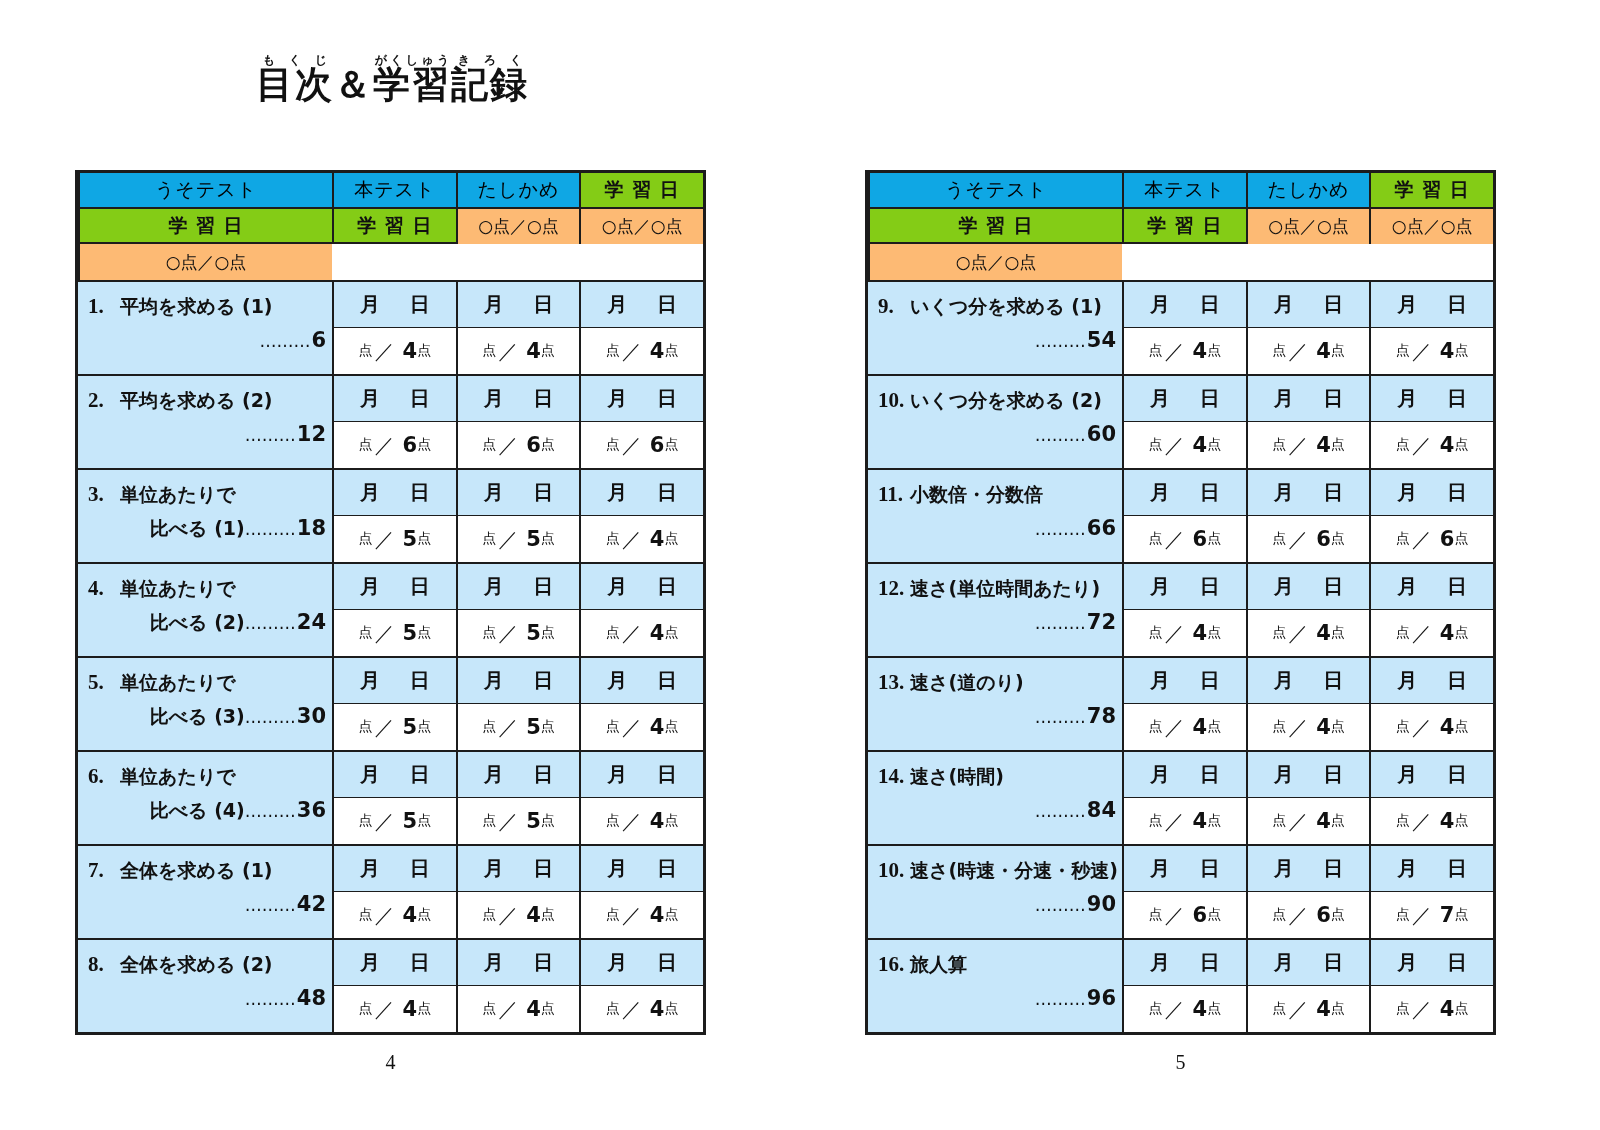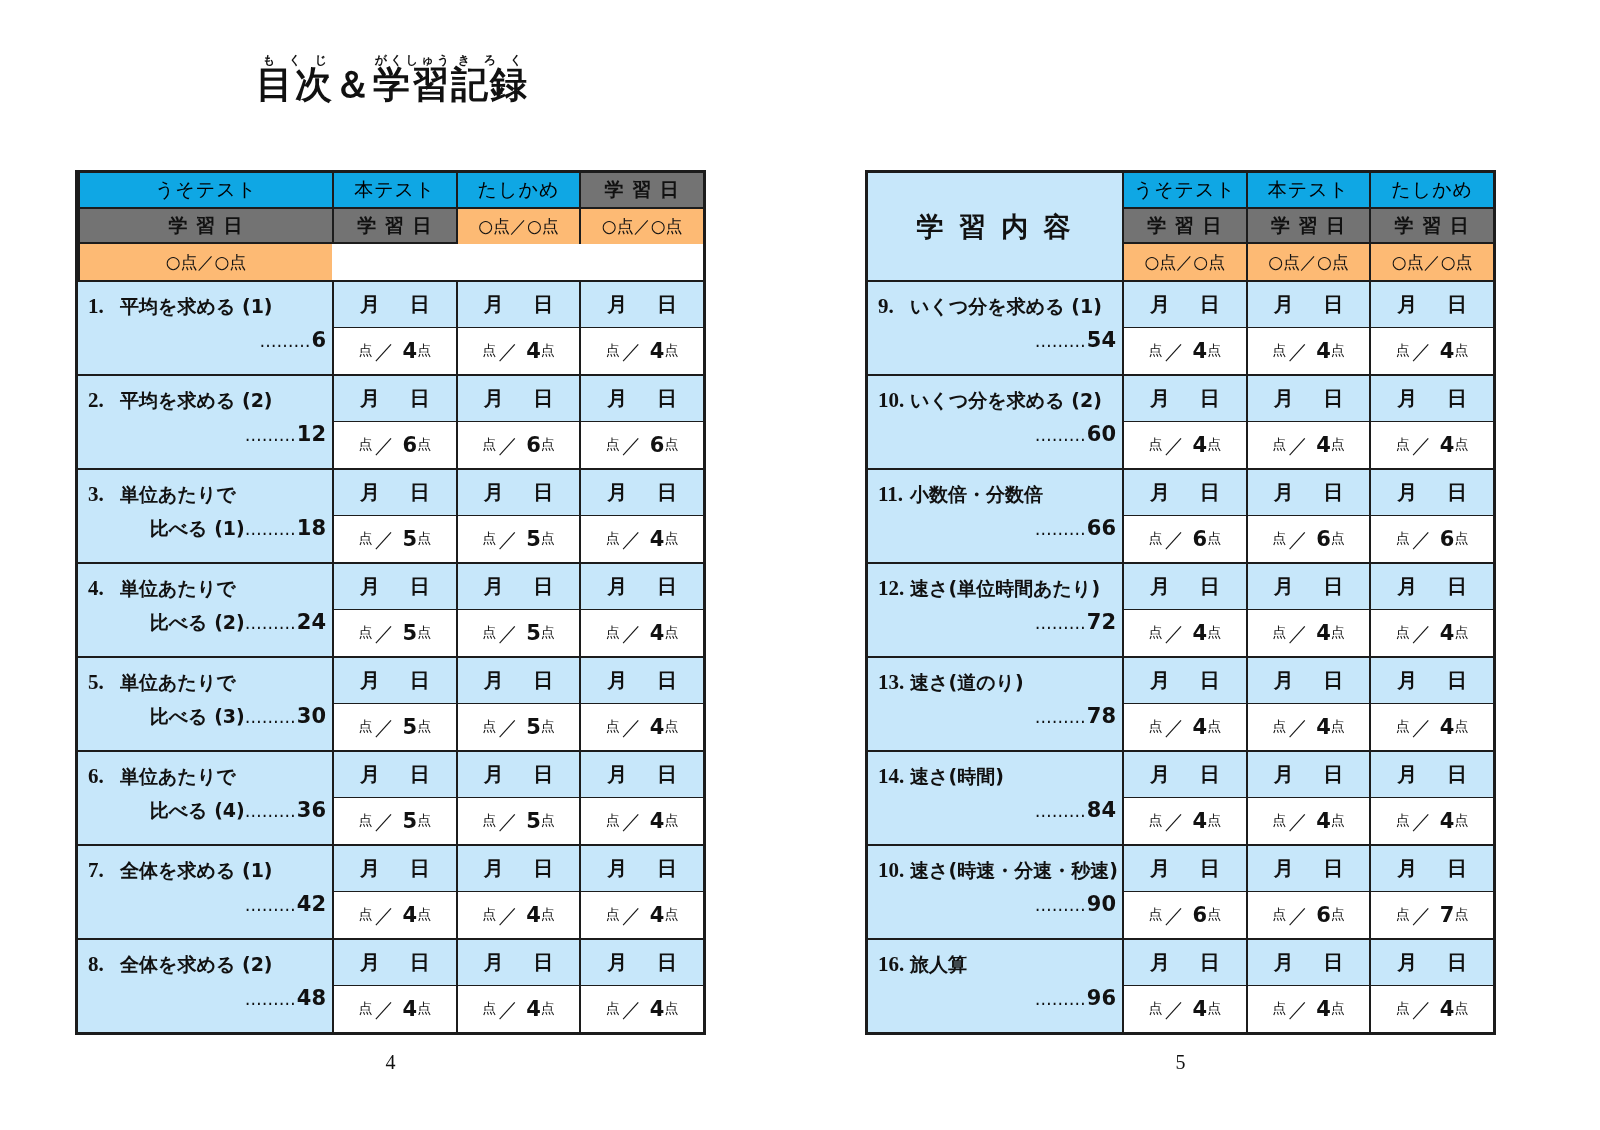--- a/index.html
+++ b/index.html
@@ -70,21 +70,21 @@
   .content-head ruby + ruby { margin-left: 8px; }
   .test-name {
     background: #0fa7e4;
     color: #000000;
     font-size: 19px;
     letter-spacing: 1px;
     border-left: 2.5px solid #1c1c1c;
     border-bottom: 2.5px solid #1c1c1c;
   }
   .study-date {
-    background: #737373;
+    background: #84cc16;
     font-size: 19px;
     font-weight: 700;
     letter-spacing: 1px;
     border-left: 2.5px solid #1c1c1c;
     border-bottom: 2.5px solid #1c1c1c;
   }
   .score-head {
     background: #fdba74;
     font-size: 17px;
     border-left: 2.5px solid #1c1c1c;
@@ -534,23 +534,20 @@
               <span class="maxnum">4</span>
               <span class="pt">点</span>
             </div>
           </div>
         </div>
       <div class="pageno-footer">4</div>
     </div>
     <div class="table-col">
       <div class="jtable">
           <div class="thead">
-            <div class="cell content-head">
-              <span>学 習 内 容</span>
-            </div>
             <div class="cell test-name">うそテスト</div>
             <div class="cell test-name">本テスト</div>
             <div class="cell test-name">たしかめ</div>
             <div class="cell study-date">学 習 日</div>
             <div class="cell study-date">学 習 日</div>
             <div class="cell study-date">学 習 日</div>
             <div class="cell score-head">○点／○点</div>
             <div class="cell score-head">○点／○点</div>
             <div class="cell score-head">○点／○点</div>
           </div>

